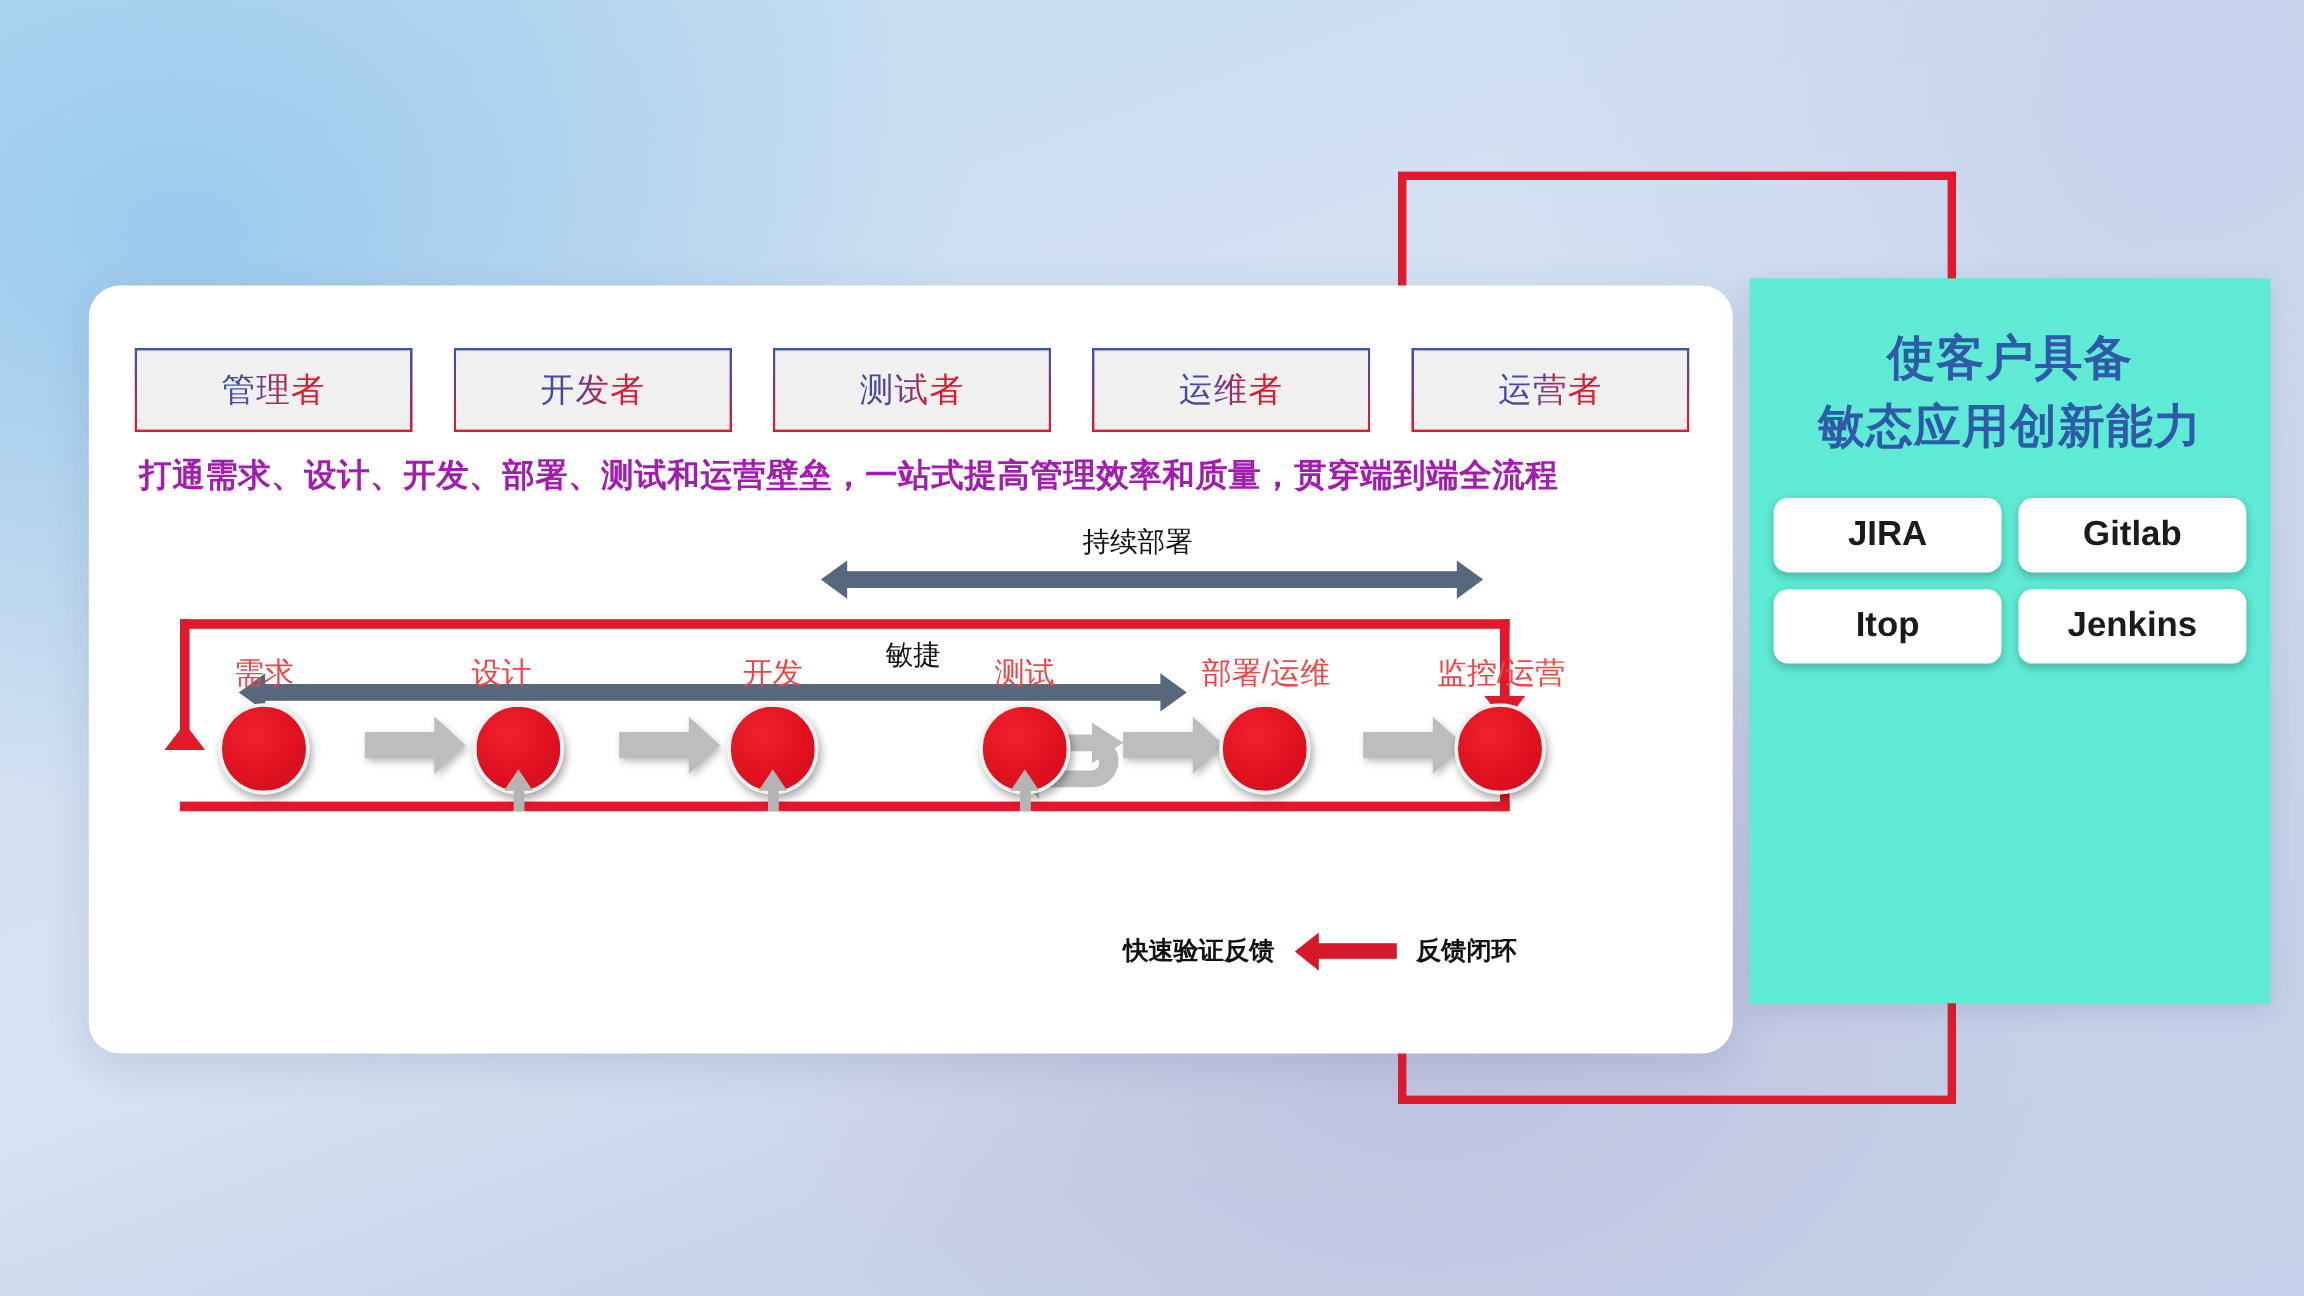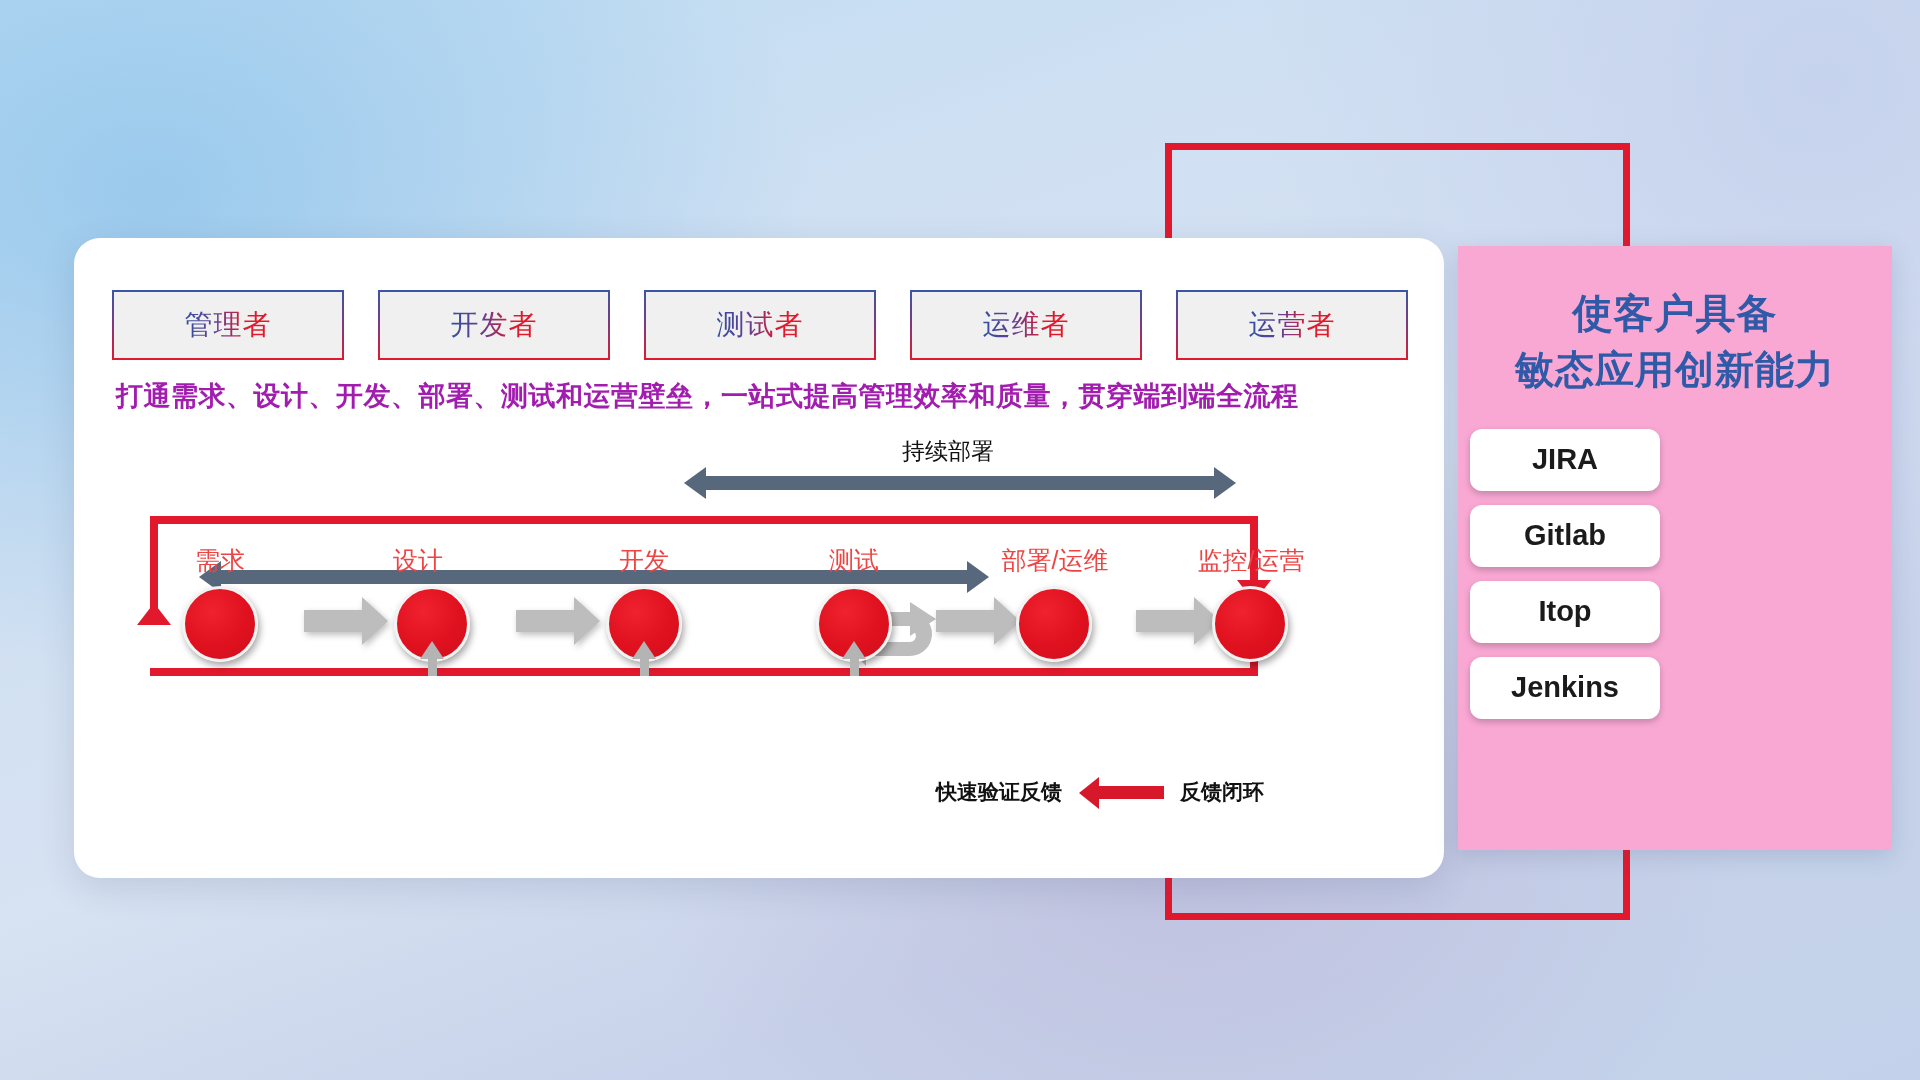--- a/index.html
+++ b/index.html
@@ -84,26 +84,26 @@
         border-bottom:18px solid #b4b4b4;border-top:0;}
   .gray-arrow{position:absolute;top:72px;height:22px;background:#bdbdbd;
         filter:drop-shadow(2px 3px 3px rgba(0,0,0,.25));}
   .gray-arrow::after{content:"";position:absolute;right:-24px;top:-13px;border:24px solid transparent;
         border-left:26px solid #bdbdbd;border-right:0;}
 
   
   .uturn{position:absolute;left:706px;top:56px;width:98px;height:78px;}
 
   
-  .panel{position:absolute;left:1458px;top:246px;width:434px;height:604px;
-         background:#f9a8d4;z-index:4;box-shadow:0 6px 22px rgba(60,80,120,.18);}
+  .panel{position:absolute;left:1458px;top:232px;width:434px;height:604px;
+         background:#5eead4;z-index:4;box-shadow:0 6px 22px rgba(60,80,120,.18);}
   .panel-title{margin-top:38px;text-align:center;color:#2f5aa8;font-weight:bold;
          font-size:40px;line-height:1.45;letter-spacing:1px;}
   .panel-title .l2{font-size:39px;}
-  .tools{margin-top:30px;padding:0 12px;display:flex;flex-wrap:wrap;gap:14px 14px;justify-content:center;flex-direction:column;}
+  .tools{margin-top:30px;padding:0 12px;display:flex;flex-wrap:wrap;gap:14px 14px;justify-content:center;}
   .tool{background:#fff;border-radius:12px;height:62px;display:flex;align-items:center;
         justify-content:center;font-size:29px;font-weight:bold;color:#1b1b1b;
         box-shadow:0 3px 7px rgba(0,0,0,.22);width:190px;}
   .tool.wide{width:394px;}
 </style>
 </head>
 <body>
 
 <div class="red-loop"></div>
 
@@ -126,20 +126,21 @@
       <span>运营者</span>
     </div>
   </div>
 
   <div class="statement">打通需求、设计、开发、部署、测试和运营壁垒，一站式提高管理效率和质量，贯穿端到端全流程</div>
 
 
   <div class="dbl-label" style="left:640px;top:198px;width:280px;">持续部署</div>
   <div class="dbl" style="left:630px;top:238px;width:512px;"></div>
 
+  <div class="dbl-label" style="left:430px;top:292px;width:280px;">敏捷</div>
   <div class="dbl" style="left:145px;top:332px;width:750px;"></div>
 
   <div class="loop-top"></div>
   <div class="loop-left-up"></div>
   <div class="loop-right-dn"></div>
   <div class="loop-head-dn"></div>
   <div class="loop-bot"></div>
   <div class="loop-right-up"></div>
   <div class="loop-head-up"></div>
 

